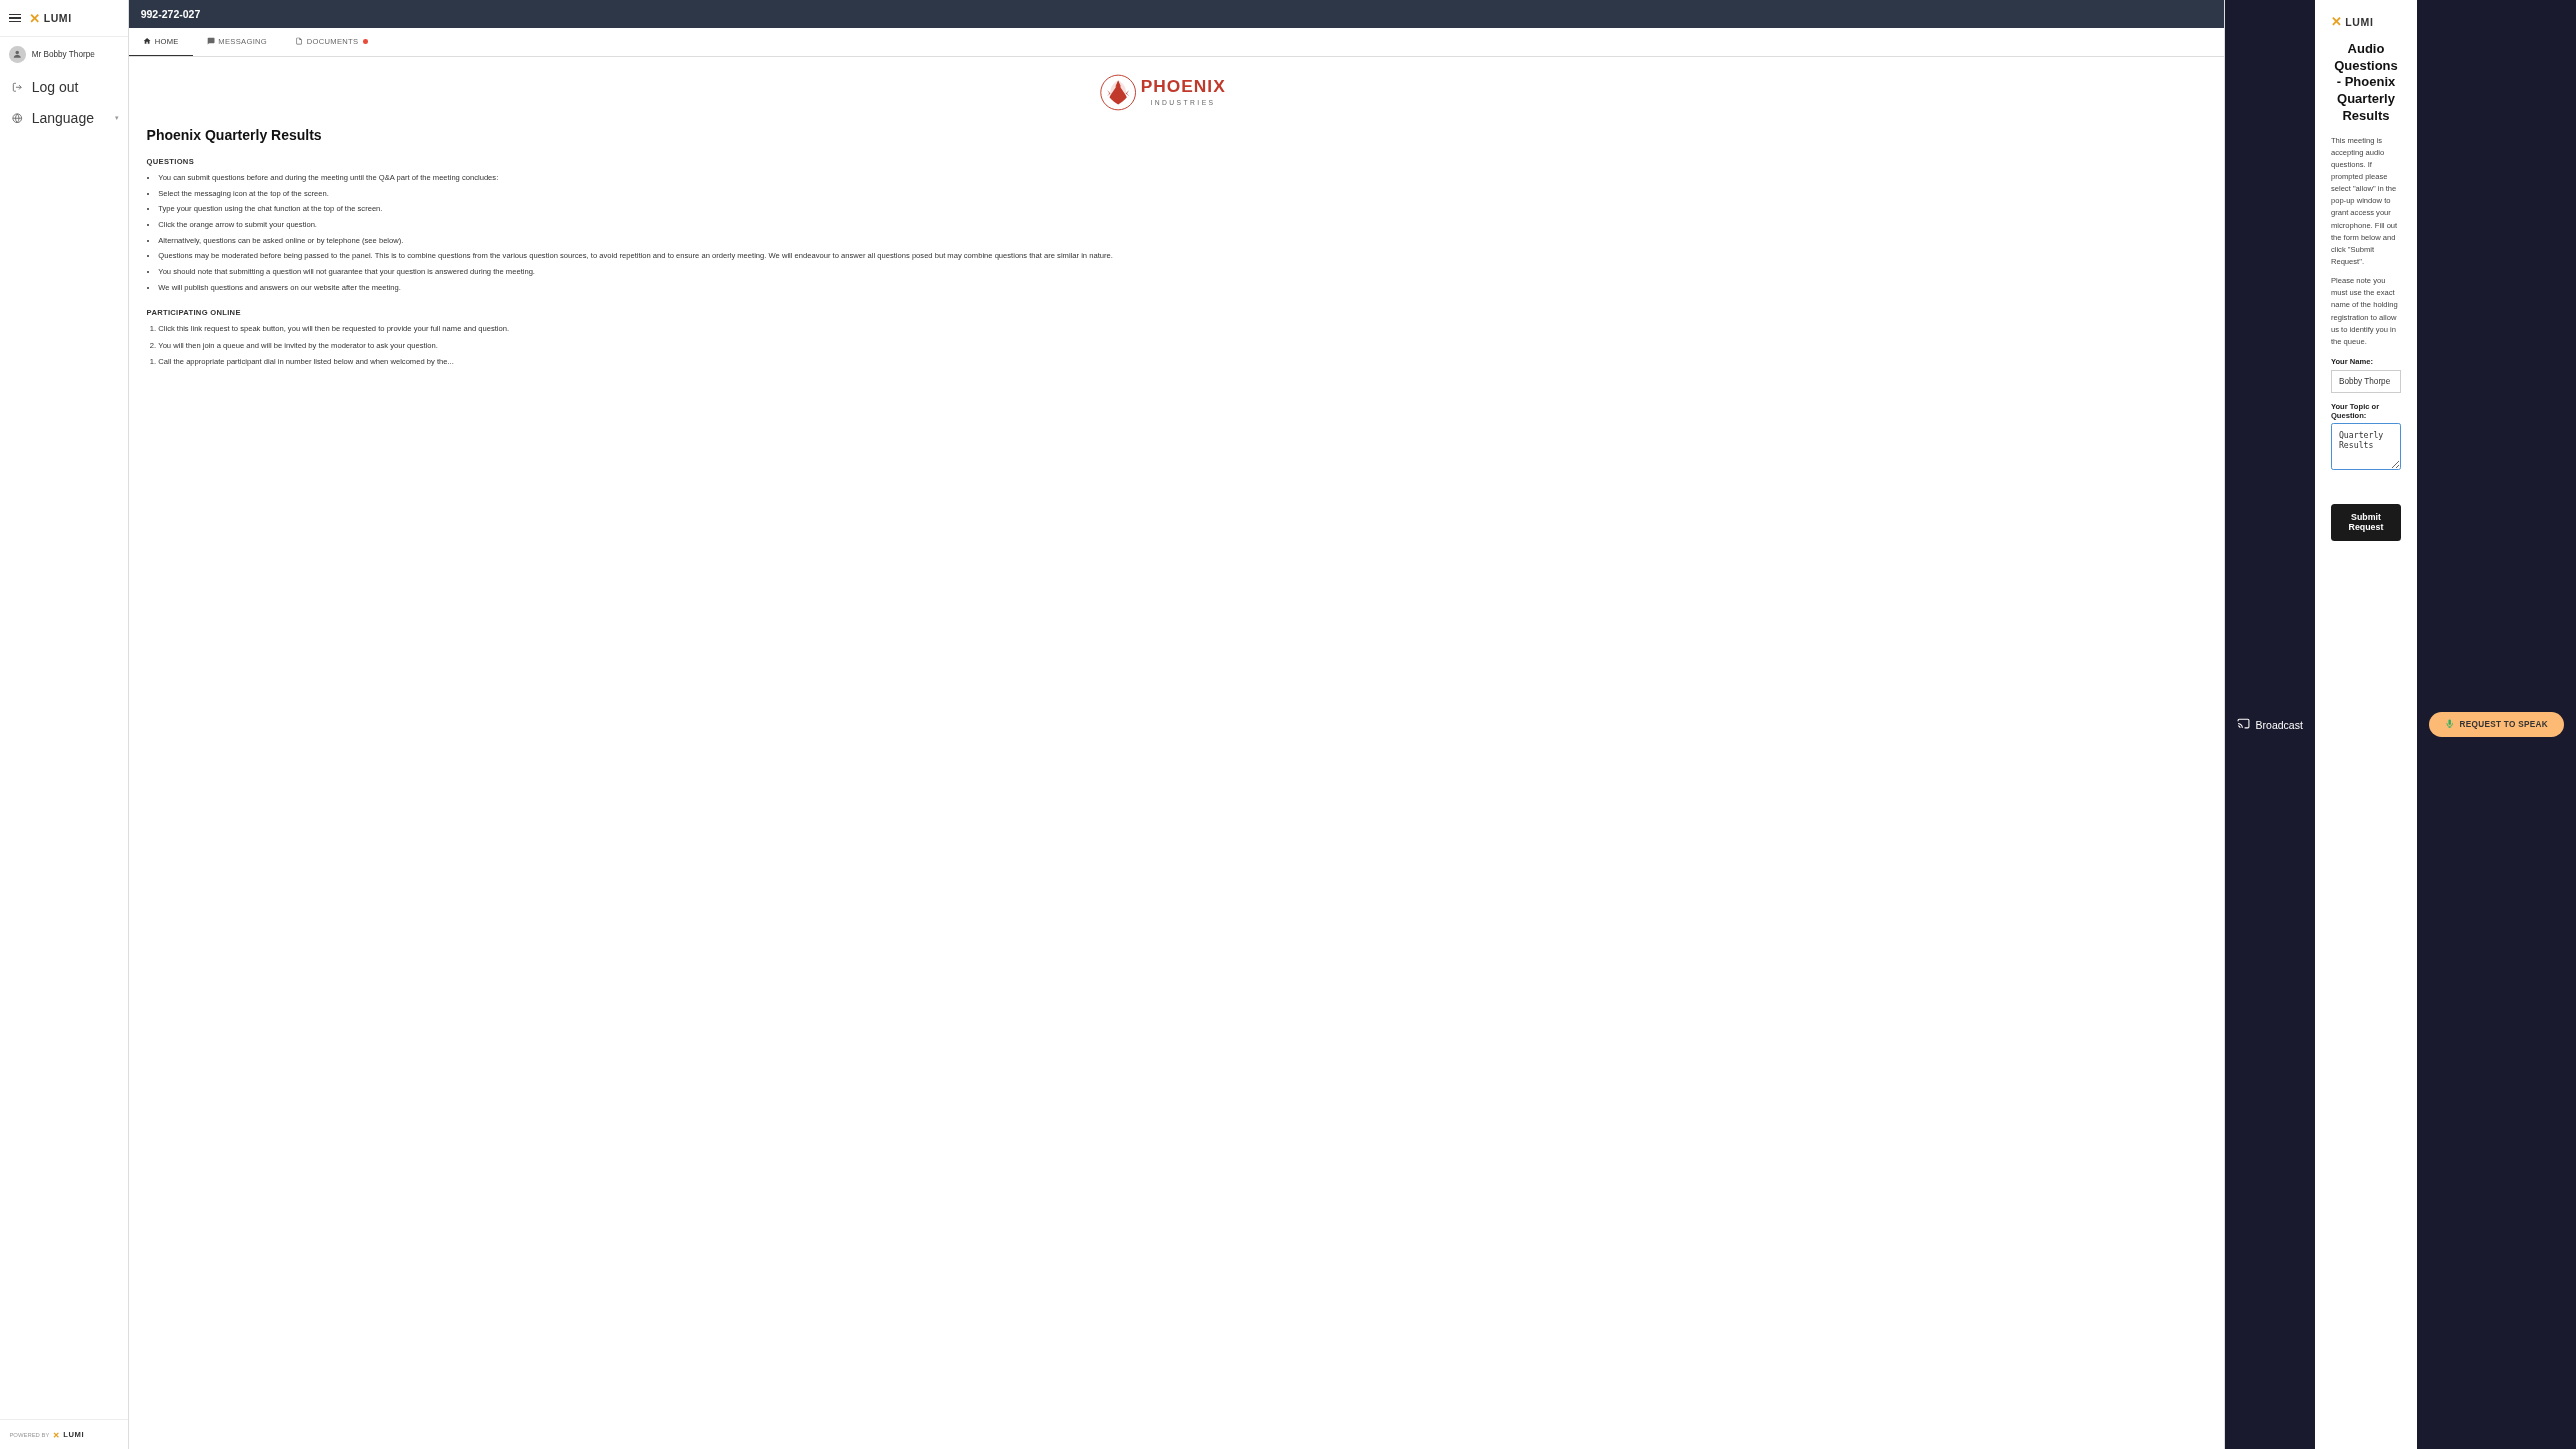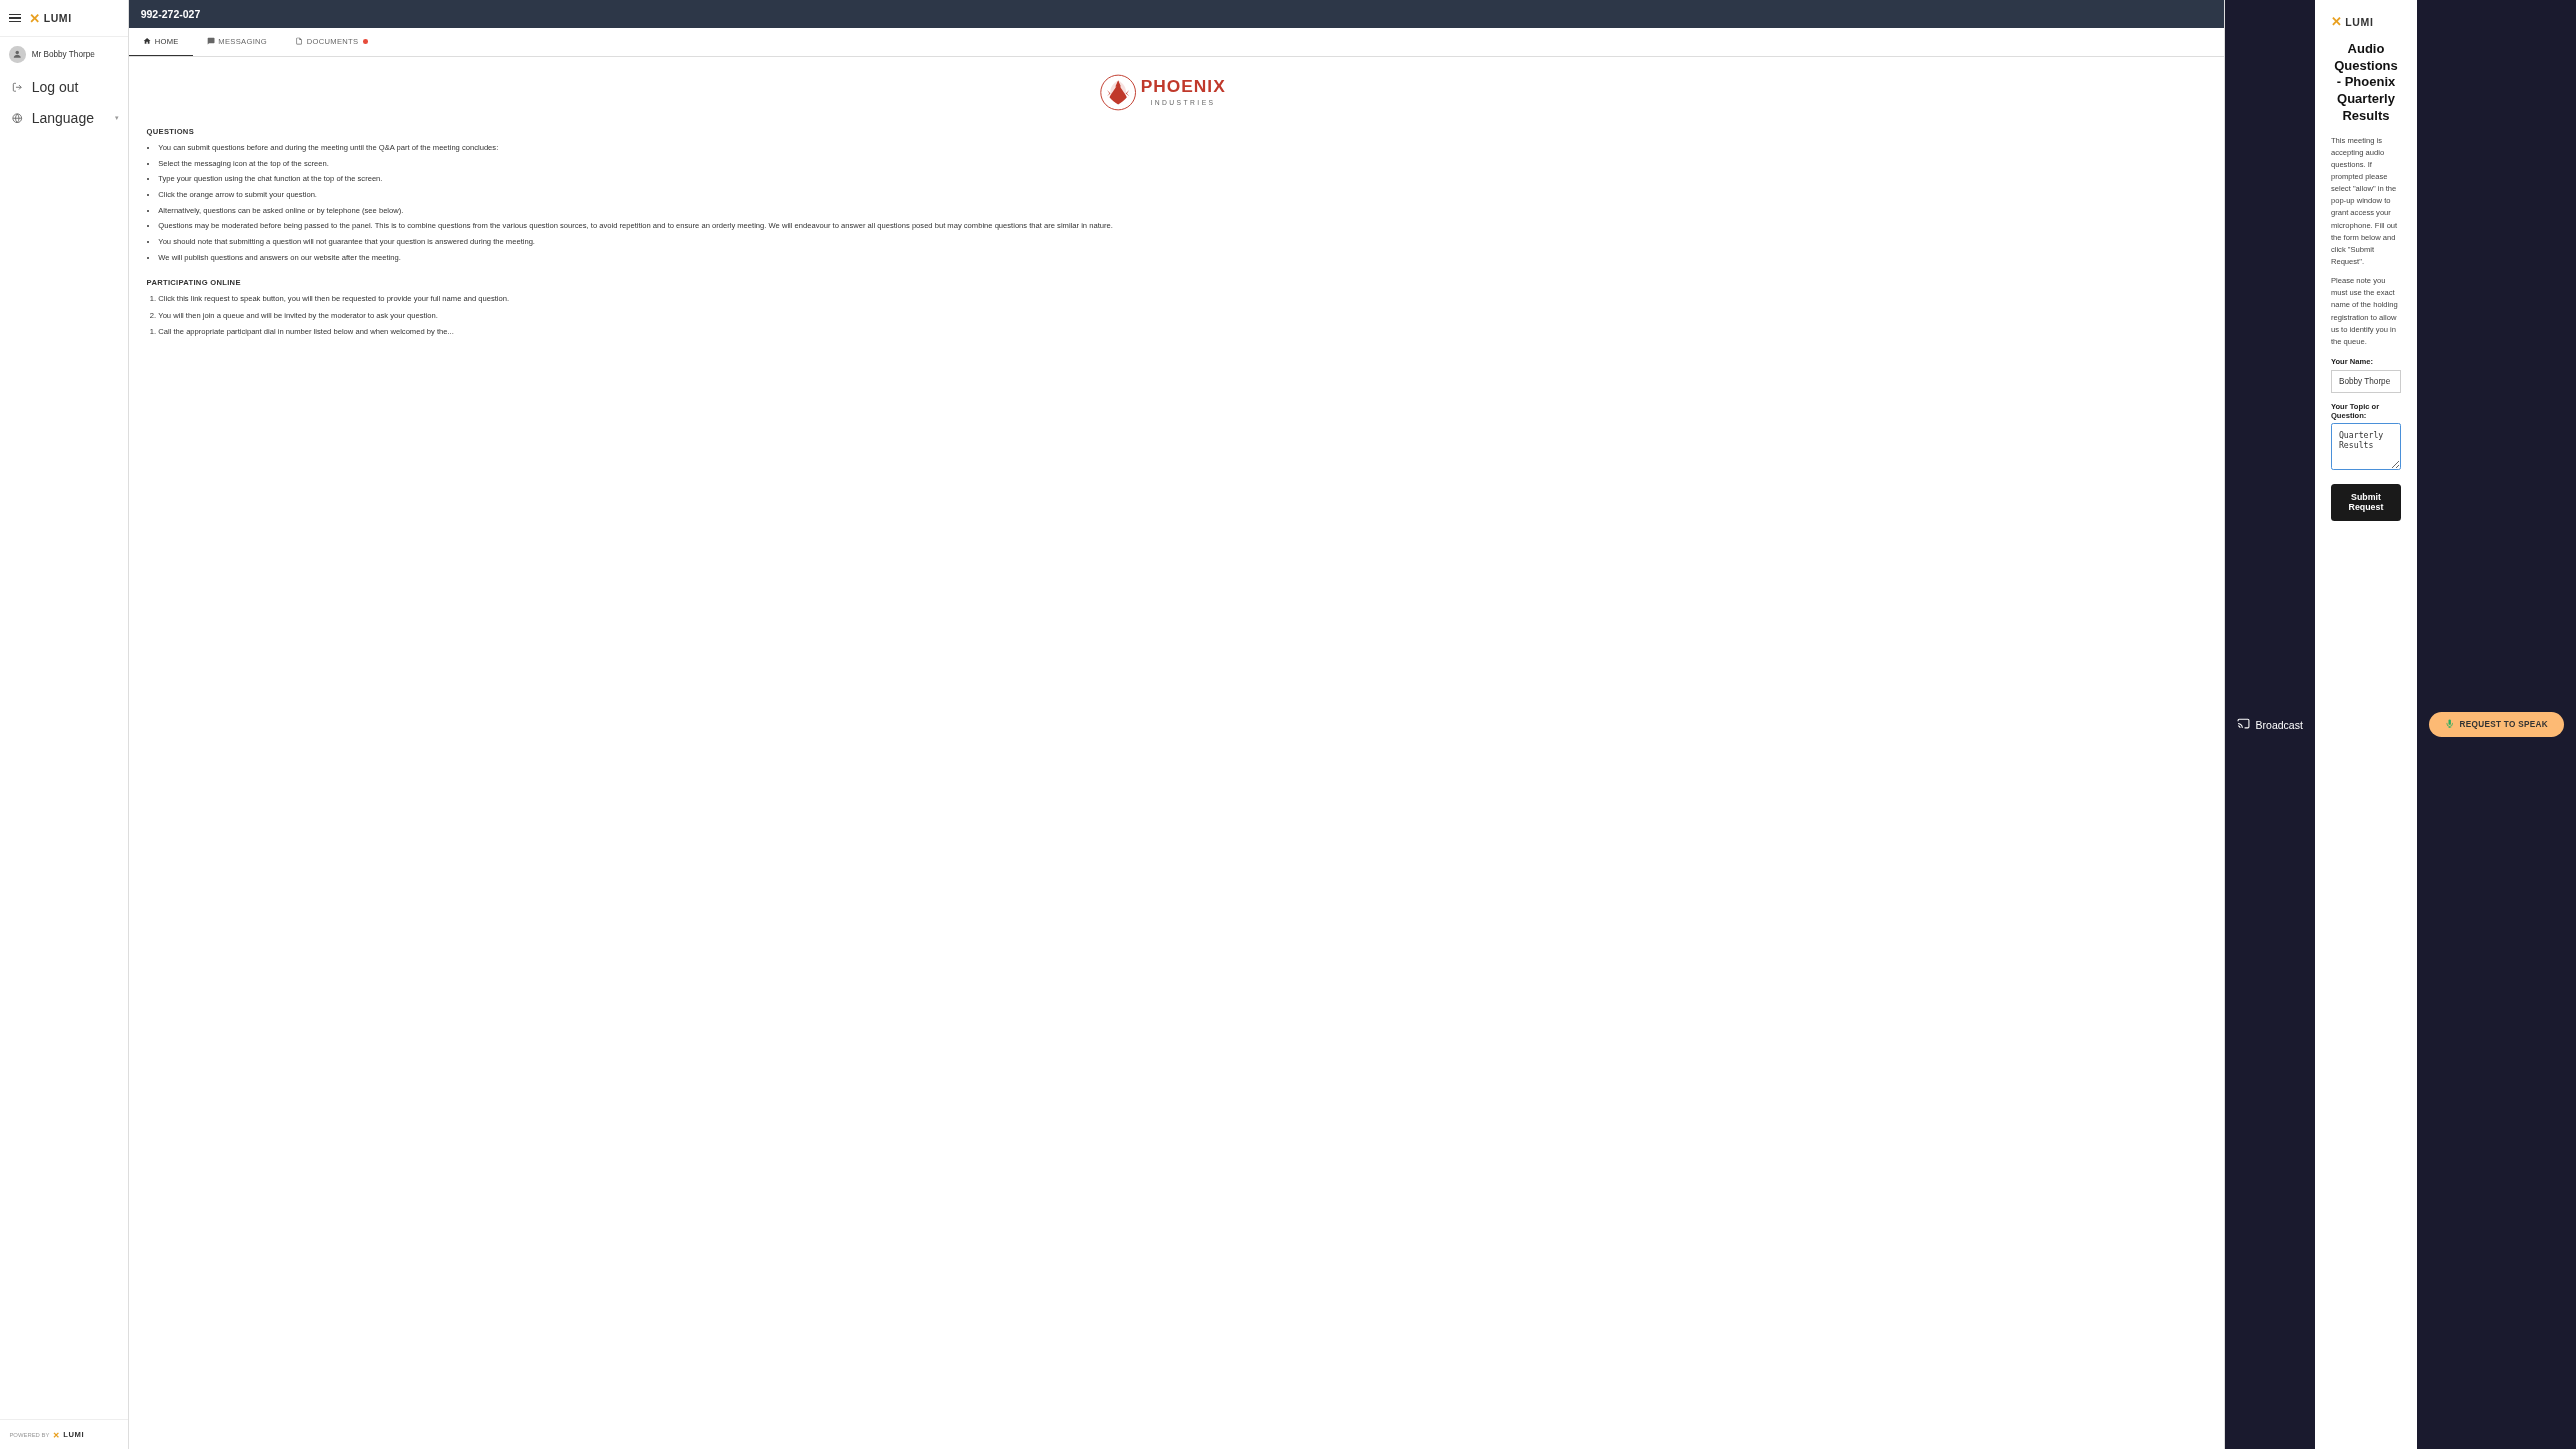--- a/index.html
+++ b/index.html
@@ -214,20 +214,21 @@
 
     .submit-btn {
       background: #1a1a1a;
       color: #fff;
       border: none;
       border-radius: 3.5px;
       padding: 8.2px 14px;
       font-size: 8.8px;
       font-weight: bold;
       cursor: pointer;
+      margin-top: 20px;
     }
 
     #broadcast-footer {
       background: #1a1a2e;
       padding: 9.4px 11.7px;
       display: flex;
       align-items: center;
       justify-content: center;
     }
 
@@ -367,20 +368,21 @@
             <path d="M22 42 L15 35 L20 42 L15 48 Z" fill="#c0392b"></path>
             <path d="M54 42 L61 35 L56 42 L61 48 Z" fill="#c0392b"></path>
           </g>
 
           <text x="95" y="45" font-family="Arial, sans-serif" font-size="36" font-weight="bold" fill="#c0392b" letter-spacing="2">PHOENIX</text>
 
           <text x="115" y="70" font-family="Arial, sans-serif" font-size="14" fill="#666" letter-spacing="5">INDUSTRIES</text>
         </svg>
       </div>
 
+      <div class="meeting-title">Phoenix Quarterly Results</div>
 
       <div class="section-heading">QUESTIONS</div>
       <ul class="bullet-list">
         <li>You can submit questions before and during the meeting until the Q&amp;A part of the meeting concludes:</li>
         <li>Select the messaging icon at the top of the screen.</li>
         <li>Type your question using the chat function at the top of the screen.</li>
         <li>Click the orange arrow to submit your question.</li>
         <li>Alternatively, questions can be asked online or by telephone (see below).</li>
         <li>Questions may be moderated before being passed to the panel. This is to combine questions from the various question sources, to avoid repetition and to ensure an orderly meeting. We will endeavour to answer all questions posed but may combine questions that are similar in nature.</li>
         <li>You should note that submitting a question will not guarantee that your question is answered during the meeting.</li>

